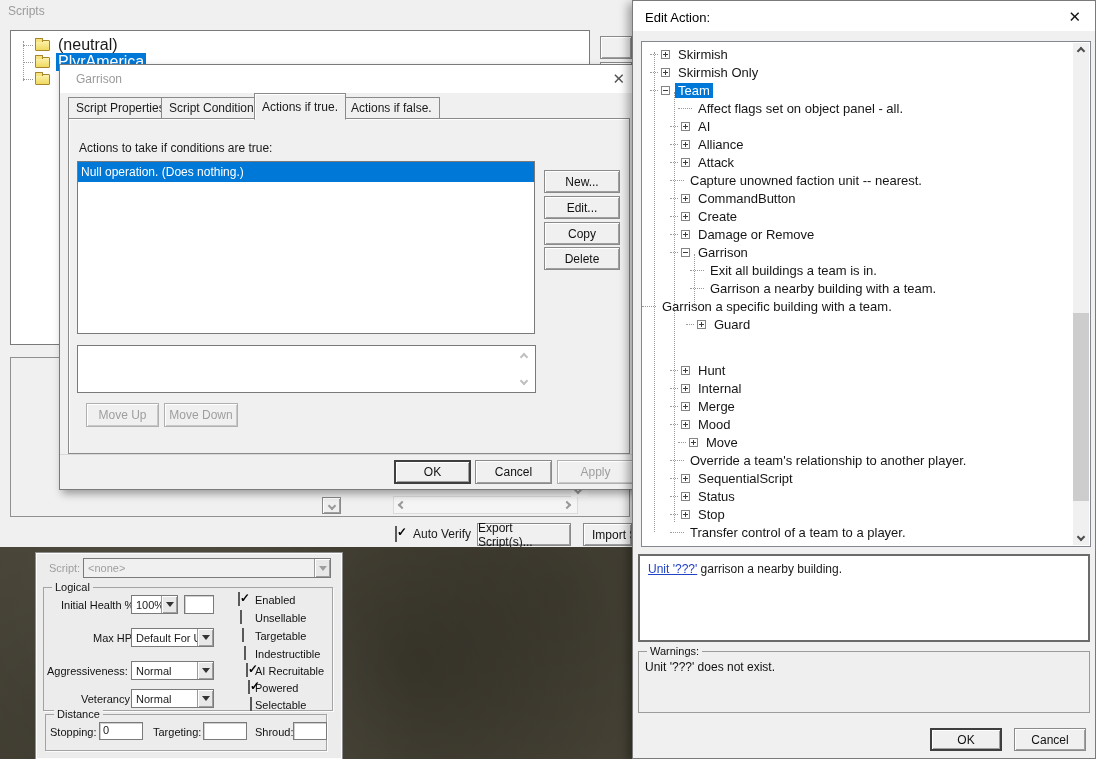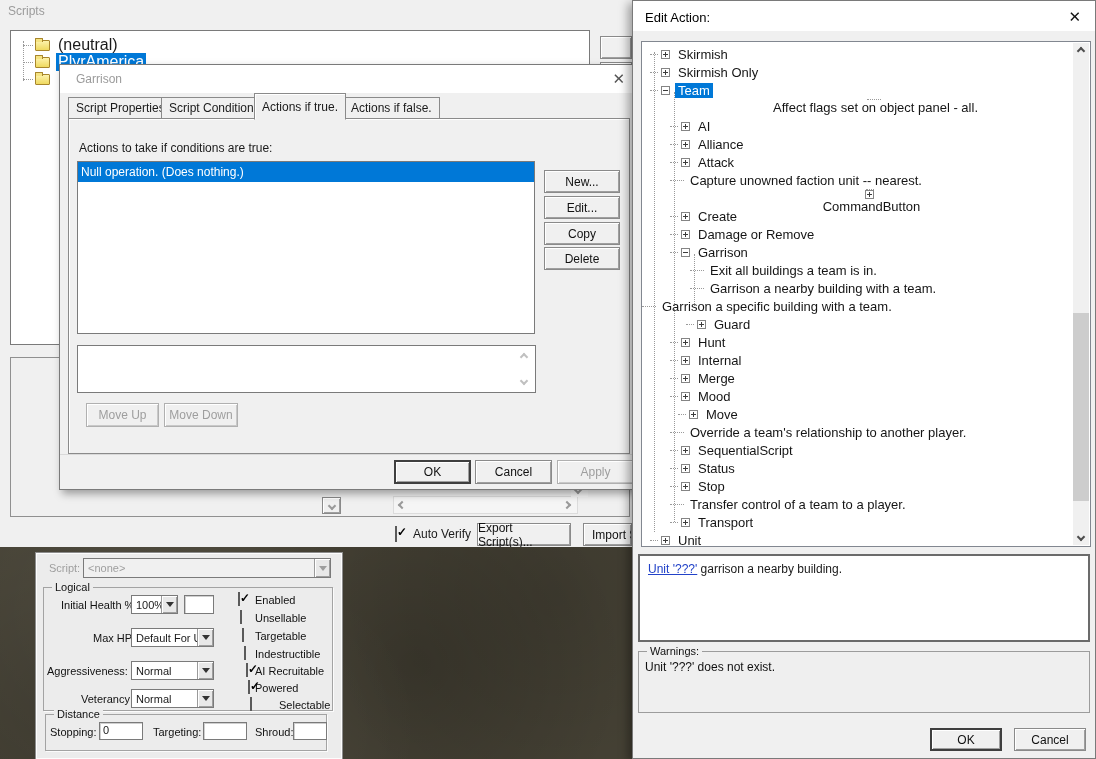--- a/index.html
+++ b/index.html
@@ -188,21 +188,21 @@
   <span class="flabel" style="left:218px; top:58px;">Unsellable</span>
   <span class="cb abs" style="left:201px; top:75px;"></span>
   <span class="flabel" style="left:218px; top:76px;">Targetable</span>
   <span class="cb abs" style="left:201px; top:93px;"></span>
   <span class="flabel" style="left:218px; top:94px;">Indestructible</span>
   <span class="cb abs on" style="left:201px; top:110px;"></span>
   <span class="flabel" style="left:218px; top:111px;">AI Recruitable</span>
   <span class="cb abs on" style="left:201px; top:127px;"></span>
   <span class="flabel" style="left:218px; top:128px;">Powered</span>
   <span class="cb abs" style="left:201px; top:144px;"></span>
-  <span class="flabel" style="left:218px; top:145px;margin-left:24px;">Selectable</span>
+  <span class="flabel" style="left:218px; top:145px;">Selectable</span>
 
   
   <div class="groupbox abs" style="left:8px; top:160px; width:282px; height:37px; position:absolute;">
     <span class="gb-label">Distance</span>
   </div>
   <span class="flabel" style="left:13px; top:172px;">Stopping:</span>
   <div class="field abs" style="left:62px; top:168px; width:44px; height:18px;">0</div>
   <span class="flabel" style="left:116px; top:172px;">Targeting:</span>
   <div class="field abs" style="left:166px; top:168px; width:44px; height:18px;"></div>
   <span class="flabel" style="left:218px; top:172px;">Shroud:</span>
@@ -274,21 +274,21 @@
           </span>
           <span class="tlabel">Skirmish Only</span>
         </div>
         <div class="trow" style="padding-left: 8px;">
           <span class="stub"></span>
           <span class="pm">
             <i class="h"></i>
           </span>
           <span class="tlabel sel">Team</span>
         </div>
-        <div class="trow" style="padding-left: 36px; flex-direction: column;">
+        <div class="trow" style="padding-left: 36px;">
           <span class="stub" style="width: 14px;"></span>
 
           <span class="tlabel">Affect flags set on object panel - all.</span>
         </div>
         <div class="trow" style="padding-left: 28px;">
           <span class="stub"></span>
           <span class="pm">
             <i class="h"></i>
             <i class="v"></i>
           </span>
@@ -308,21 +308,21 @@
             <i class="h"></i>
             <i class="v"></i>
           </span>
           <span class="tlabel">Attack</span>
         </div>
         <div class="trow" style="padding-left: 28px;">
           <span class="stub" style="width: 14px;"></span>
 
           <span class="tlabel">Capture unowned faction unit -- nearest.</span>
         </div>
-        <div class="trow" style="padding-left: 28px; flex-direction: column;">
+        <div class="trow" style="padding-left: 28px;">
           <span class="stub"></span>
           <span class="pm">
             <i class="h"></i>
             <i class="v"></i>
           </span>
           <span class="tlabel">CommandButton</span>
         </div>
         <div class="trow" style="padding-left: 28px;">
           <span class="stub"></span>
           <span class="pm">
@@ -362,21 +362,21 @@
           <span class="tlabel">Garrison a specific building with a team.</span>
         </div>
         <div class="trow" style="padding-left: 44px;">
           <span class="stub"></span>
           <span class="pm">
             <i class="h"></i>
             <i class="v"></i>
           </span>
           <span class="tlabel">Guard</span>
         </div>
-        <div class="trow" style="padding-left: 28px;">
+        <div class="trow" style="padding-left: 28px; margin-top: 28px;">
           <span class="stub"></span>
           <span class="pm">
             <i class="h"></i>
             <i class="v"></i>
           </span>
           <span class="tlabel">Hunt</span>
         </div>
         <div class="trow" style="padding-left: 28px;">
           <span class="stub"></span>
           <span class="pm">

